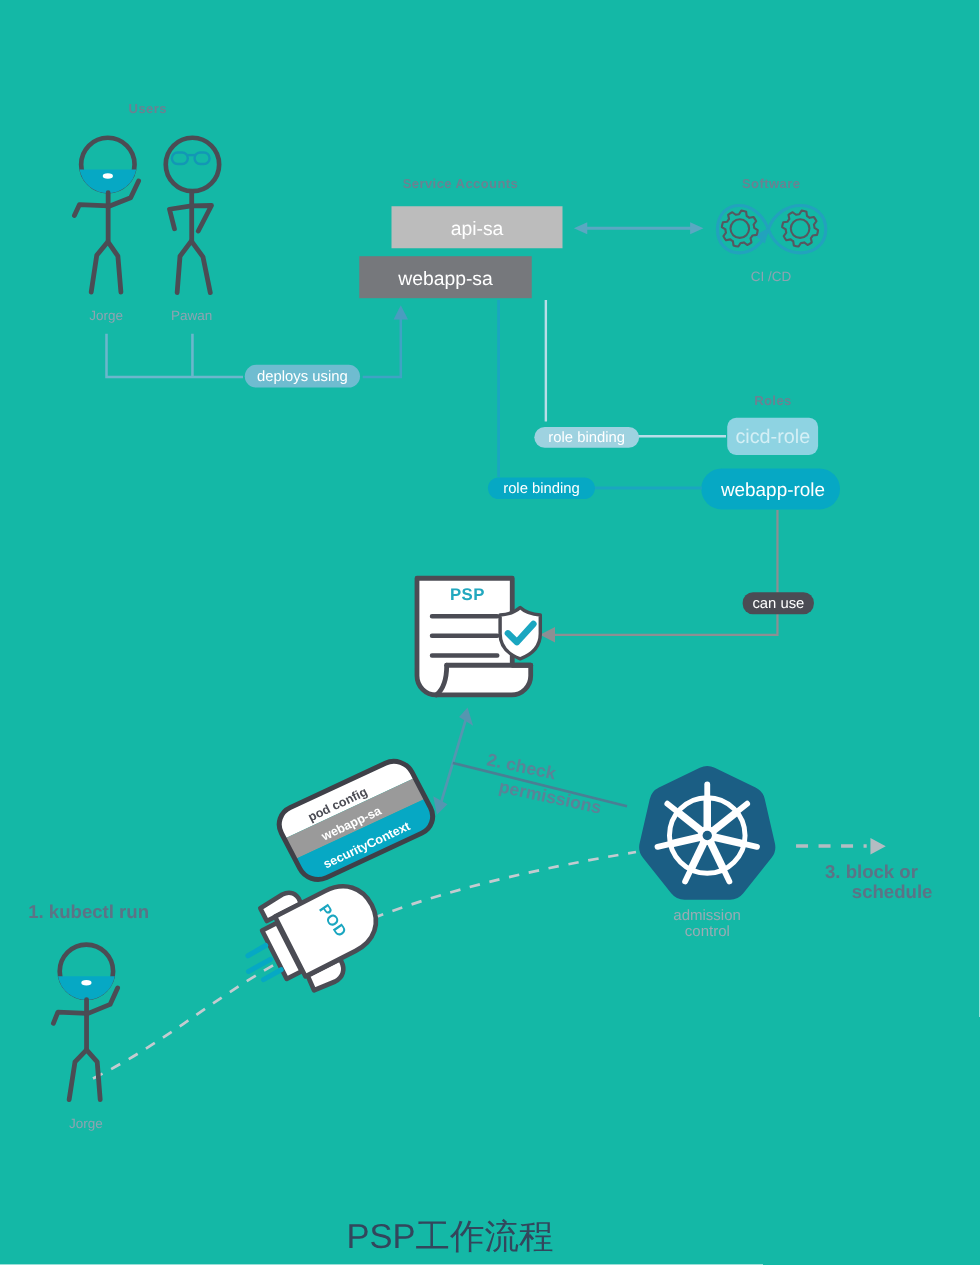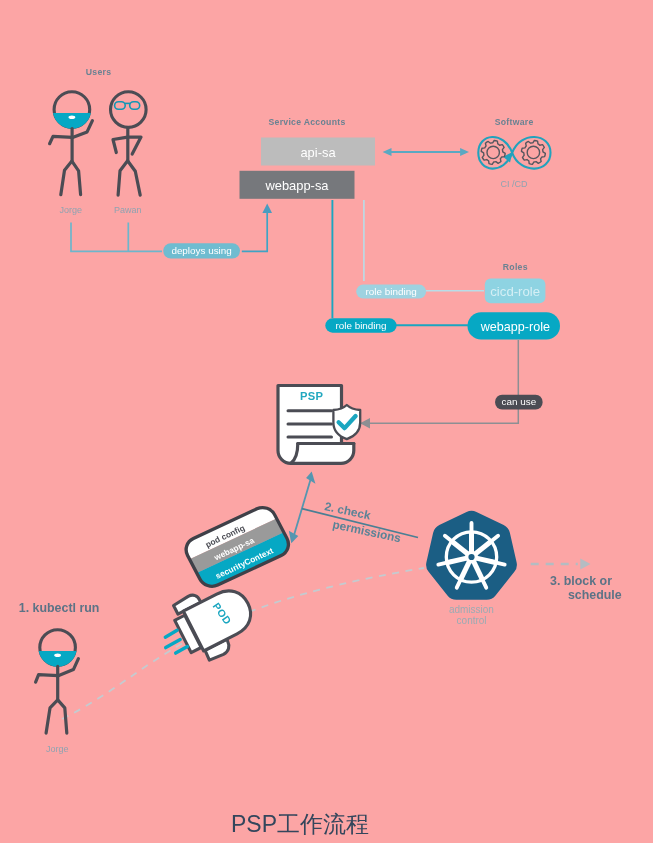--- a/index.html
+++ b/index.html
@@ -1,17 +1,17 @@
 <!DOCTYPE html>
 <html><head>
 <meta charset="utf-8">
 <style>
   html,body{margin:0;padding:0;background:#ffffff;}
   body{width:653px;height:843px;overflow:hidden;font-family:"Liberation Sans",sans-serif;}
-  #stage{position:relative;width:653px;height:843px;background:#fca5a5;}
+  #stage{position:relative;width:653px;height:843px;background:#14b8a6;}
   svg{display:block;}
   text{font-family:"Liberation Sans",sans-serif;}
   .grp-title{font-size:8.7px;font-weight:700;fill:#6a8292;letter-spacing:0.28px;}
   .name{font-size:9.0px;fill:#8fa3b1;}
   .sa-txt{font-size:12.9px;fill:#ffffff;}
   .role-txt{font-size:12.6px;fill:#ffffff;}
   .role-txt-l{font-size:13.2px;fill:#d4eff5;}
   .bind-txt{font-size:9.9px;fill:#ffffff;}
   .step{font-size:12.4px;font-weight:700;fill:#5c7386;}
   .step2{font-size:11.8px;font-weight:700;fill:#5b8397;}

